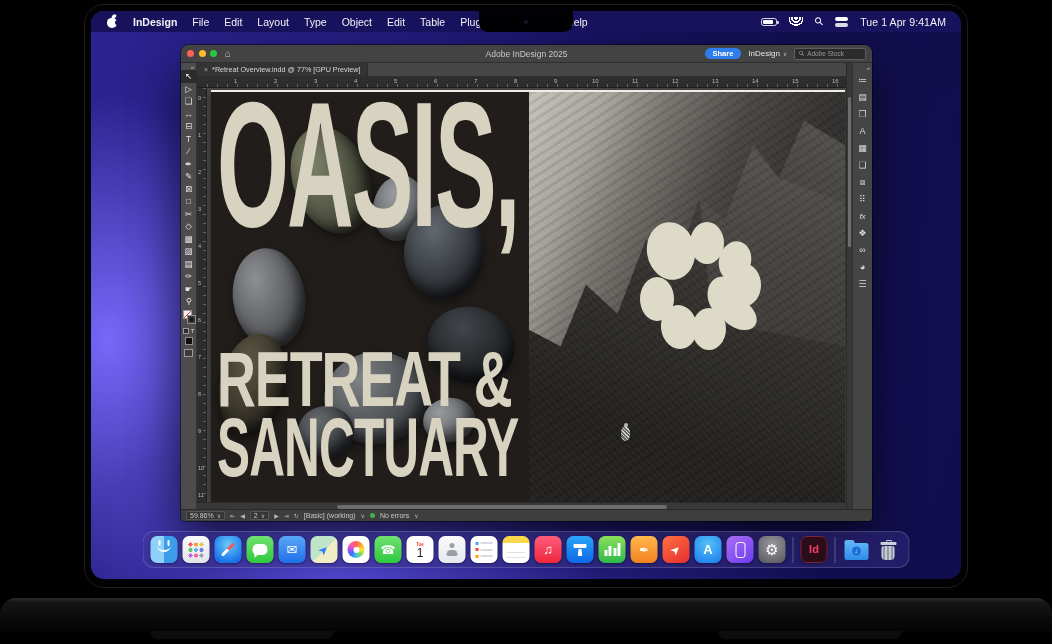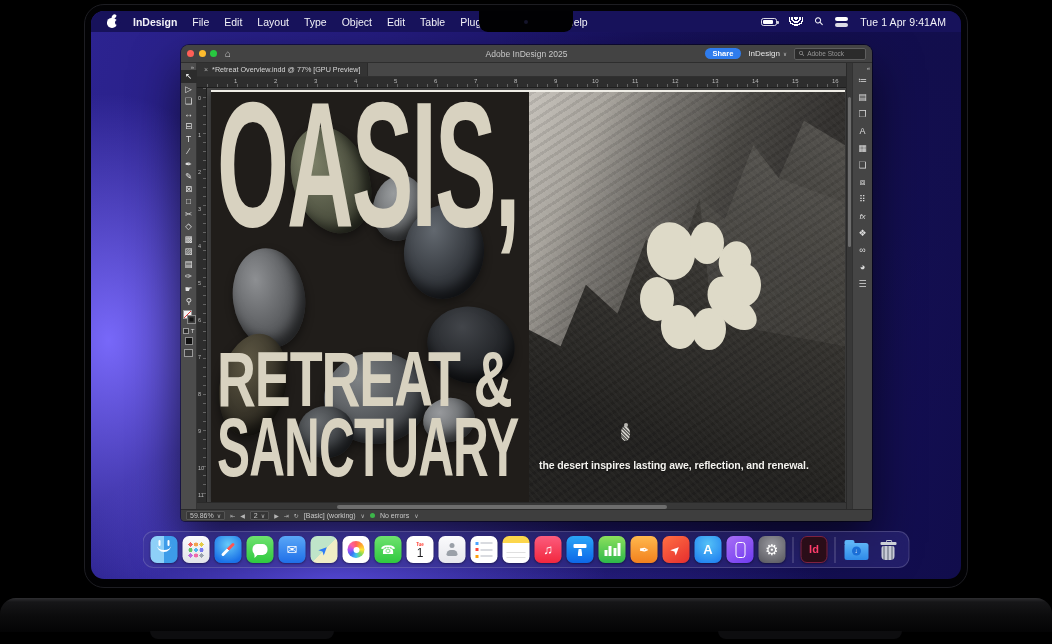--- a/index.html
+++ b/index.html
@@ -444,21 +444,20 @@
                   <span class="dot d2"></span>
                   <span class="dot d3"></span>
                   <span class="dot d4"></span>
                   <span class="dot d5"></span>
                   <span class="dot d6"></span>
                   <span class="dot d7"></span>
                   <span class="dot d8"></span>
                   <span class="dot d9"></span>
                   <div class="person"></div>
                   <div class="caption">
-                    <span>the desert inspires lasting awe, reflection, and renewal.</span>
                   </div>
                 </div>
               </div>
             </div>
           </div>
           <div class="hscroll">
               <div class="hthumb"></div>
             </div>
         </div>
 

